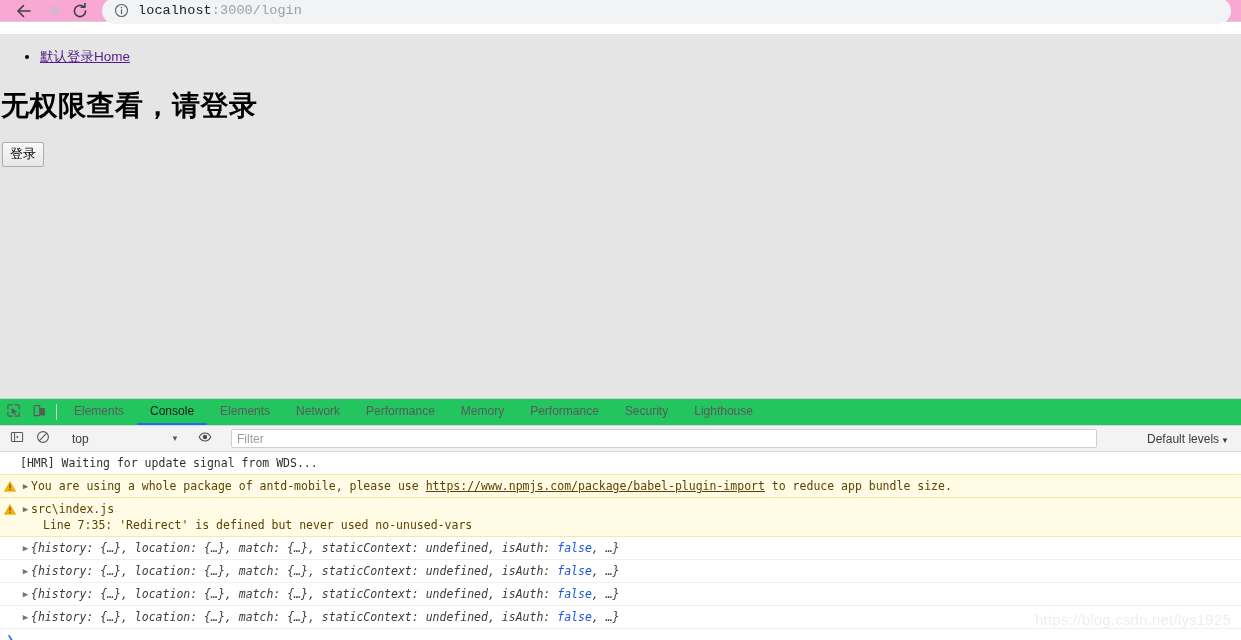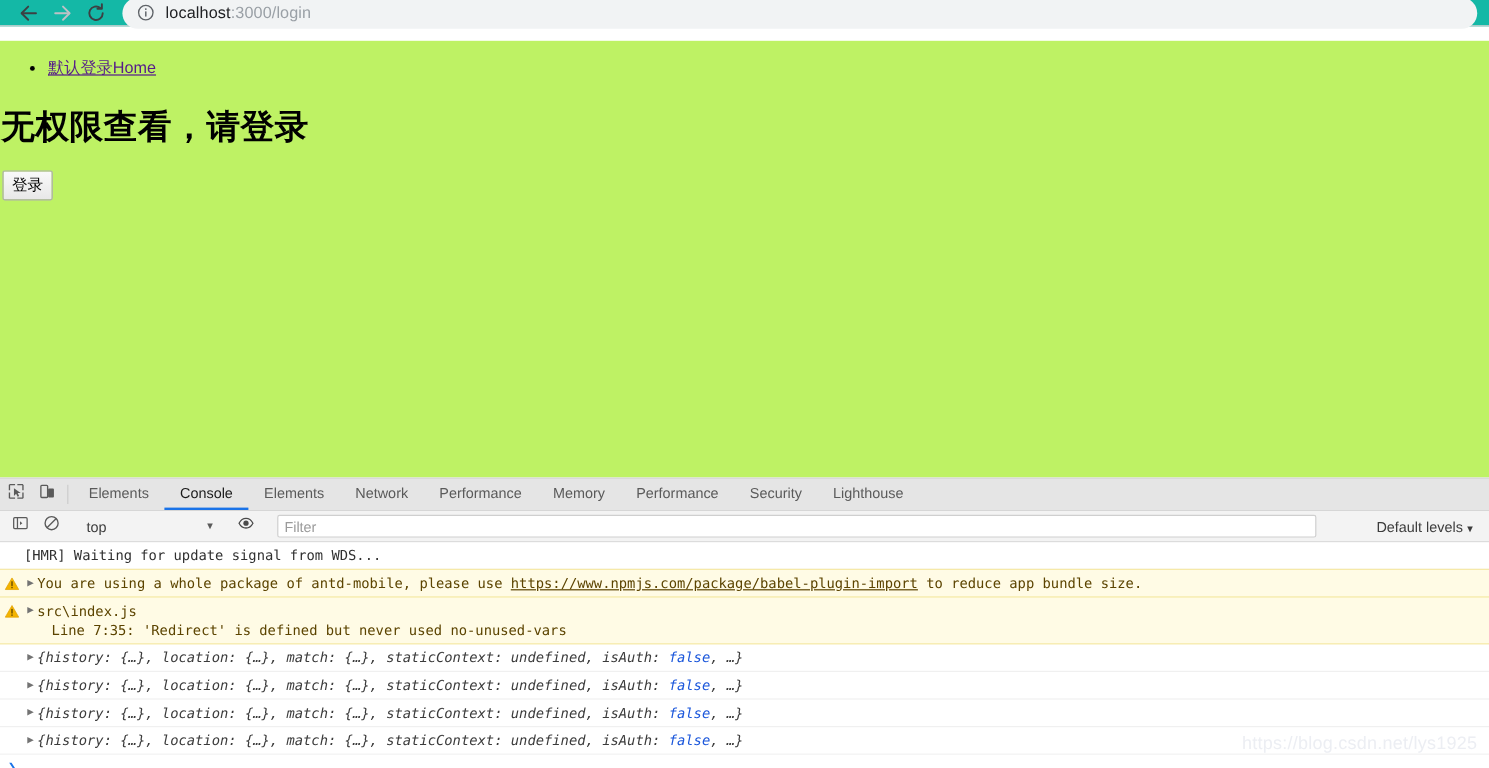--- a/index.html
+++ b/index.html
@@ -8,26 +8,27 @@
     width: 1241px; height: 640px;
     font-family: "Liberation Sans", sans-serif;
     background: #ffffff;
     overflow: hidden;
     position: relative;
   }
 
   
   .browser-bar {
     height: 22px;
-    background: #14b8a6;
+    background: #f9a8d4;
     display: flex;
     align-items: center;
     padding: 0 10px;
     border-bottom: 1px solid #d2d2d2;
     position: relative;
+    font-family: Liberation Mono, monospace;
   }
   .nav-btn {
     width: 28px; height: 28px;
     display: flex; align-items: center; justify-content: center;
     flex: 0 0 auto;
   }
   .nav-btn svg { display: block; }
   .url-pill {
     flex: 1 1 auto;
     height: 26px;
@@ -46,21 +47,21 @@
     letter-spacing: 0.1px;
   }
   .url-text .host { color: #202124; }
 
   
   .page {
     position: absolute;
     top: 34px; left: 0;
     width: 1241px;
     height: 364px;
-    background: #bef264;
+    background: #e5e5e5;
     overflow: hidden;
   }
   .page-list {
     margin: 0;
     padding: 14px 0 0 40px;
     list-style: disc;
   }
   .page-list li { font-size: 13.5px; line-height: 1.4; }
   .page-link {
     color: #551a8b;
@@ -98,21 +99,21 @@
     border-top: 1px solid #cdcdcd;
     font-family: "Liberation Sans", sans-serif;
     display: flex;
     flex-direction: column;
   }
   .dt-tabbar {
     height: 27px;
     display: flex;
     align-items: stretch;
     border-bottom: 1px solid #d6d6d6;
-    background: #e5e5e5;
+    background: #22c55e;
     flex: 0 0 auto;
     text-align: center;
   }
   .dt-icon-btn {
     width: 26px;
     display: flex; align-items: center; justify-content: center;
     flex: 0 0 auto;
   }
   .dt-vsep {
     width: 1px; background: #cdcdcd;

